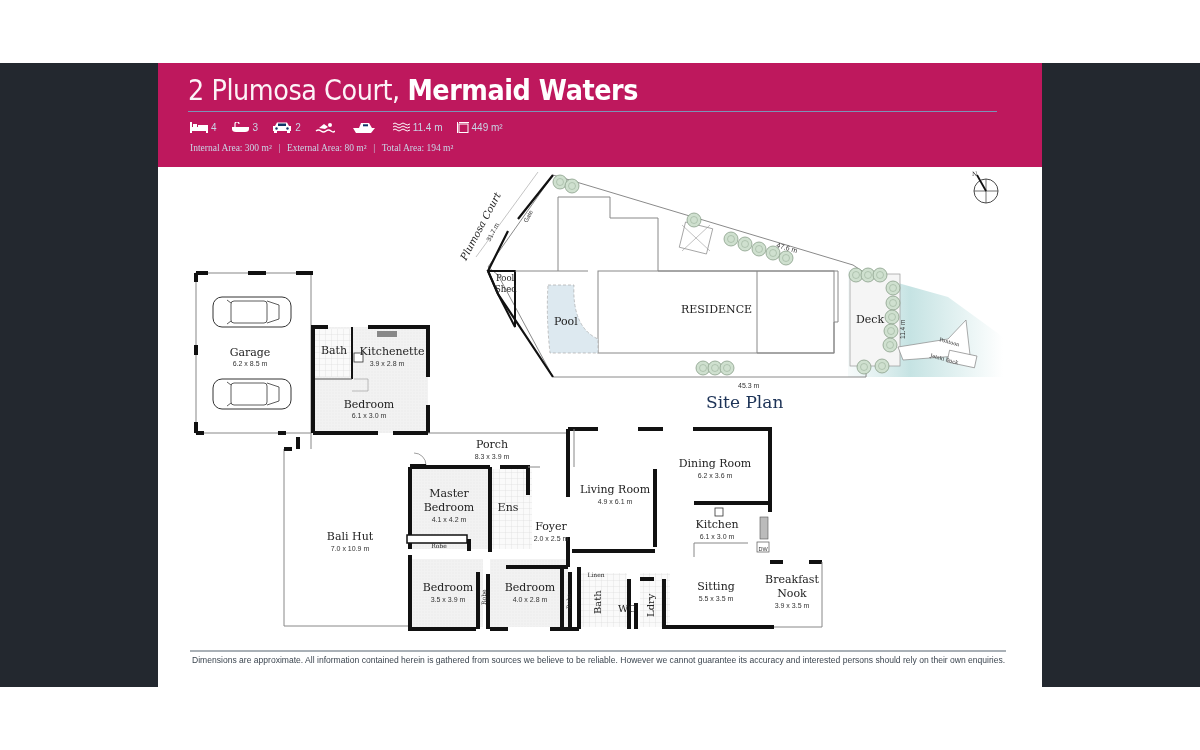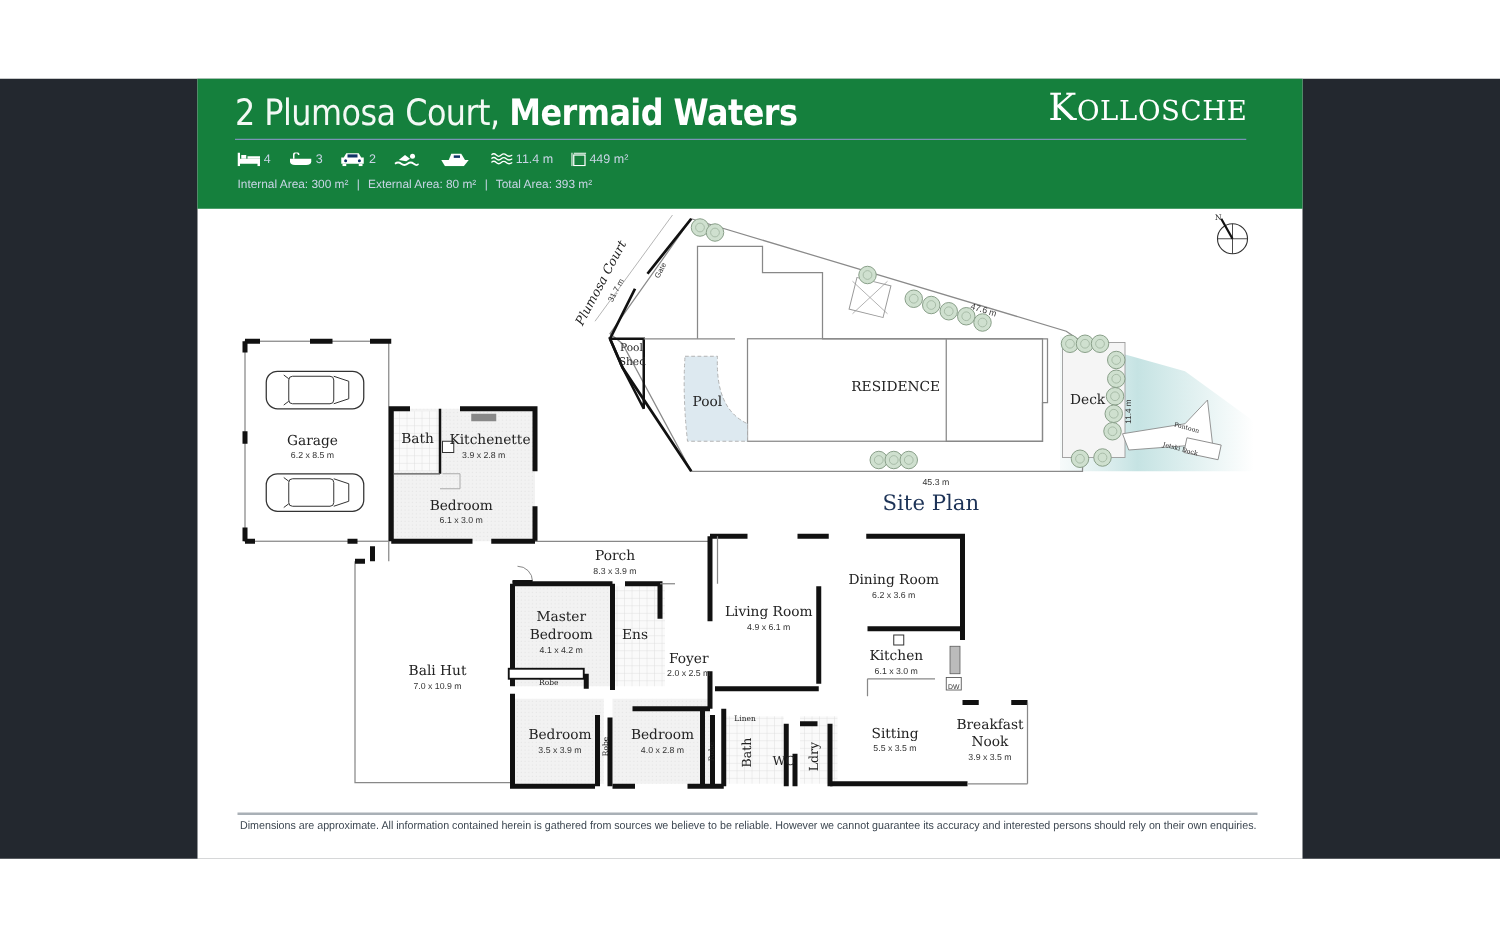--- a/index.html
+++ b/index.html
@@ -1,49 +1,48 @@
 <!DOCTYPE html>
 <html><head>
 <meta charset="utf-8">
 <style>
   html,body{margin:0;padding:0;}
   body{width:1200px;height:750px;background:#ffffff;position:relative;overflow:hidden;font-family:"Liberation Sans",sans-serif;}
   .darkbar{position:absolute;left:0;top:63px;width:1200px;height:624px;background:#23282f;}
   .sheet{position:absolute;left:158px;top:63px;width:884px;height:624px;background:#ffffff;}
-  .header{position:absolute;left:0;top:0;width:884px;height:104px;background:#15803d;}
+  .header{position:absolute;left:0;top:0;width:884px;height:104px;background:#be185d;}
   .title{position:absolute;left:30px;top:10px;font-size:29px;color:#ffffff;font-family:"DejaVu Sans",sans-serif;font-weight:300;letter-spacing:-0.5px;white-space:nowrap;transform:scaleX(0.88);transform-origin:left top;}
   .title .light{font-weight:normal;opacity:0.95;}
   .title .bold{font-weight:bold;}
   .brand{position:absolute;right:44px;top:6px;font-family:"DejaVu Serif",serif;color:#fff;font-size:22px;letter-spacing:0.5px;white-space:nowrap;}
   .brand .big{font-size:30px;}
   .rule{position:absolute;left:30px;top:48px;width:809px;height:1px;background:#7b93b6;}
   .features{position:absolute;left:32px;top:56px;height:16px;display:flex;align-items:center;gap:0;color:#c9d5e6;font-size:10px;}
   .feat{display:flex;align-items:center;margin-right:14px;white-space:nowrap;}
   .feat svg{display:block;margin-right:3px;}
   .areas{position:absolute;left:32px;top:79px;color:#c9d5e6;font-size:9.5px;white-space:nowrap;}
-  .areas span{margin-right:4px;}
+  .areas span{margin-right:4px;font-family:Liberation Serif, serif;}
   .plan{position:absolute;left:0;top:104px;}
   .footer-rule{position:absolute;left:32px;top:587px;width:816px;height:2px;background:#a9b0b6;}
   .disclaimer{position:absolute;left:34px;top:592px;font-size:9px;color:#3c4650;white-space:nowrap;transform:scaleX(0.95);transform-origin:left top;}
   .lbl{font-family:"DejaVu Serif",serif;fill:#222;}
   .dim{font-family:"Liberation Sans",sans-serif;fill:#333;}
 </style>
 </head>
 <body>
 
 <div class="darkbar"></div>
 
 <div class="sheet">
 
   <div class="header">
     <div class="title">
       <span class="light">2 Plumosa Court,</span>
       <span class="bold">Mermaid Waters</span>
     </div>
-    <div class="brand"><span class="big">K</span><span>OLLOSCHE</span></div>
     <div class="rule"></div>
 
     <div class="features">
       <div class="feat">
         <svg width="18" height="11" viewBox="0 0 18 11">
             <rect x="0" y="0" width="2" height="11" fill="#fff"></rect>
             <rect x="2" y="5" width="16" height="4" fill="#fff"></rect>
             <rect x="3" y="2" width="4" height="3" fill="#fff"></rect>
             <rect x="8" y="3" width="10" height="2" fill="#fff"></rect>
             <rect x="16" y="8" width="2" height="3" fill="#fff"></rect>
@@ -98,21 +97,21 @@
           </svg>
         <span>449 m²</span>
       </div>
     </div>
 
     <div class="areas">
       <span>Internal Area:  300 m²</span>
       <span>|</span>
       <span>External Area: 80 m²</span>
       <span>|</span>
-      <span>Total Area: 393 m²</span>
+      <span>Total Area: 194 m²</span>
     </div>
   </div>
 
   <svg class="plan" width="884" height="480" viewBox="0 0 884 480">
     <defs>
       <pattern id="tile" width="6" height="6" patternUnits="userSpaceOnUse">
         <rect width="6" height="6" fill="#fafafa"></rect>
         <path d="M6 0 V6 H0" stroke="#d6d6d6" stroke-width="0.6" fill="none"></path>
       </pattern>
       <pattern id="carpet" width="3" height="3" patternUnits="userSpaceOnUse">

